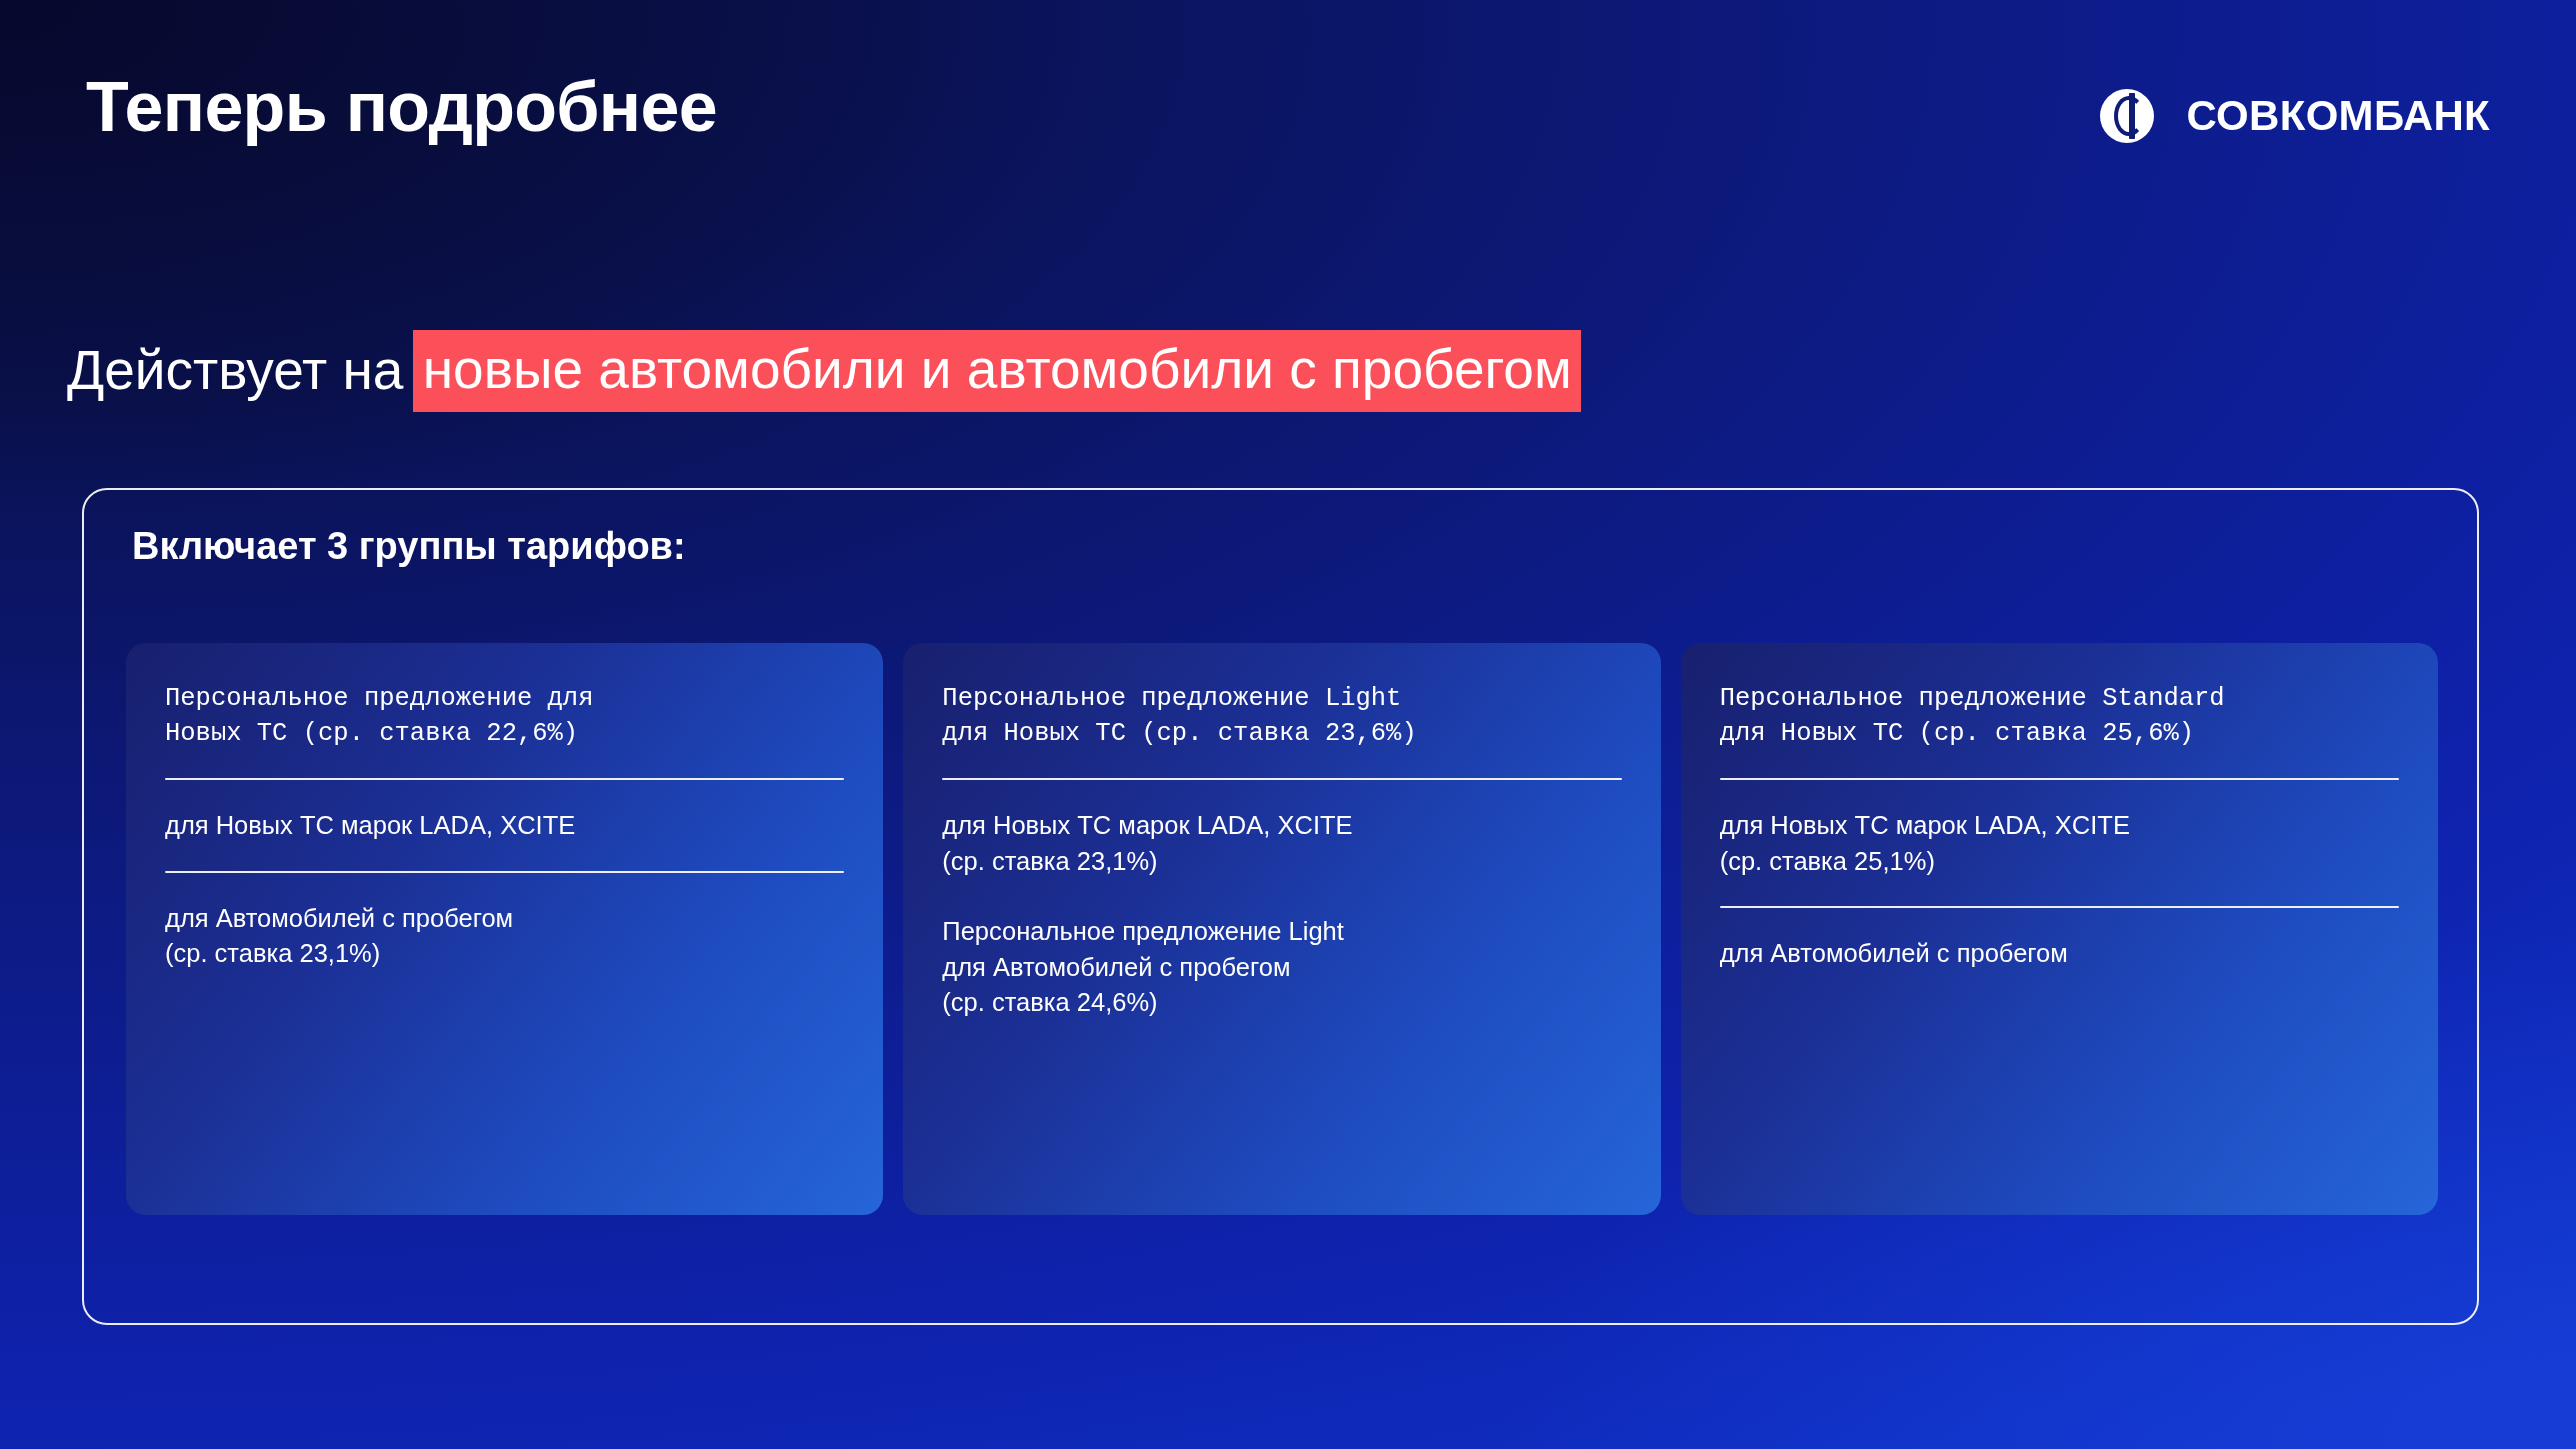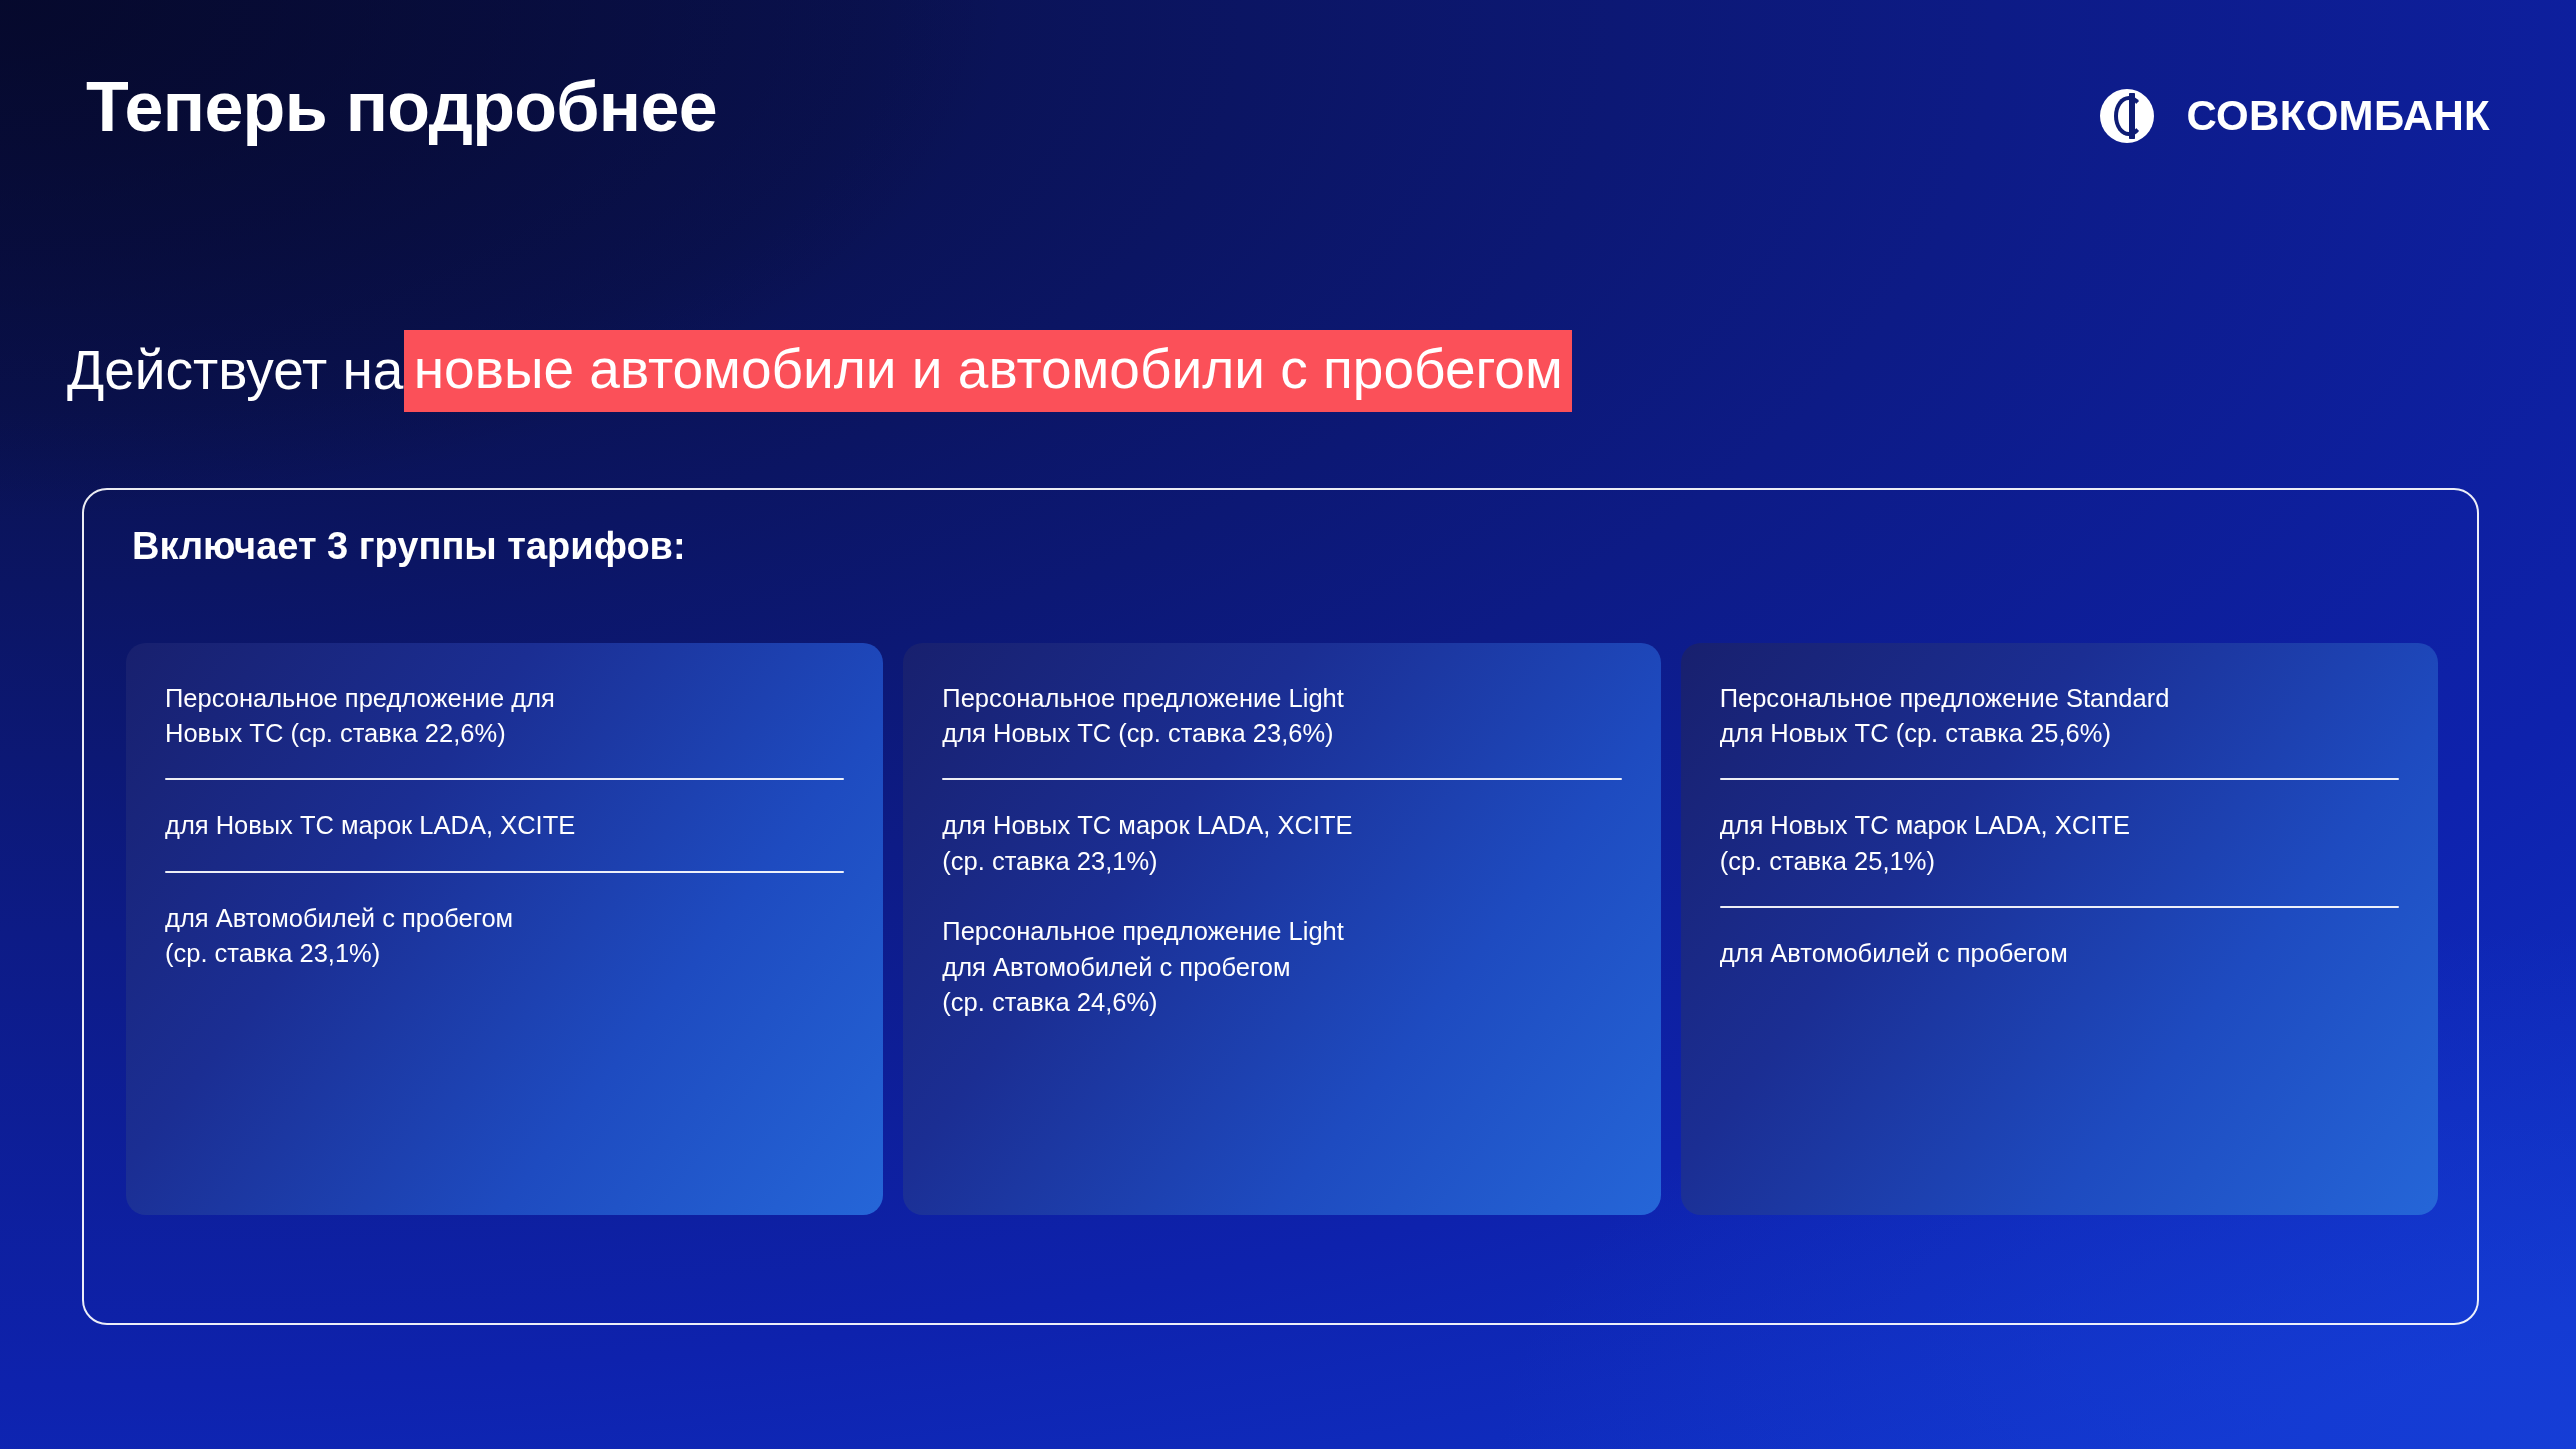--- a/index.html
+++ b/index.html
@@ -50,21 +50,21 @@
     font-size:42px;font-weight:700;color:#FFFFFF;letter-spacing:0.3px;
     white-space:nowrap;
   }
 
   
   .subtitle{
     position:absolute;left:67px;top:330px;
     font-size:55px;line-height:1.0;color:#FFFFFF;font-weight:400;
     white-space:nowrap;display:flex;align-items:center;
   }
-  .subtitle .plain{padding-right:1px;}
+  .subtitle .plain{padding-right:10px;}
   .subtitle .hl{
     background:#FB5059;color:#FFFFFF;
     padding:12px 9.4px 14.8px 9.4px;display:inline-block;line-height:1.0;
   }
 
   
   .panel{
     position:absolute;left:82px;top:488px;
     width:2397px;height:837px;box-sizing:border-box;
     border:2px solid rgba(255,255,255,0.92);
@@ -87,21 +87,21 @@
     padding:38px 39px 0 39px;box-sizing:border-box;
   }
   .card-row{
     font-size:25.5px;line-height:1.38;color:#FFFFFF;font-weight:400;
   }
   .card-row .ln{display:block;white-space:nowrap;}
   .card-div{
     height:2px;background:rgba(255,255,255,0.92);
     margin:27px 0 28px 0;border-radius:1.3px;
   }
-  .card-row.r1{min-height:0;}
+  .card-row.r1{min-height:0;font-family:Liberation Mono, monospace;}
 </style>
 </head>
 <body>
 
 <div class="slide">
 
   <div class="title">Теперь подробнее</div>
 
   <div class="logo">
     <div class="logo-mark"></div>

